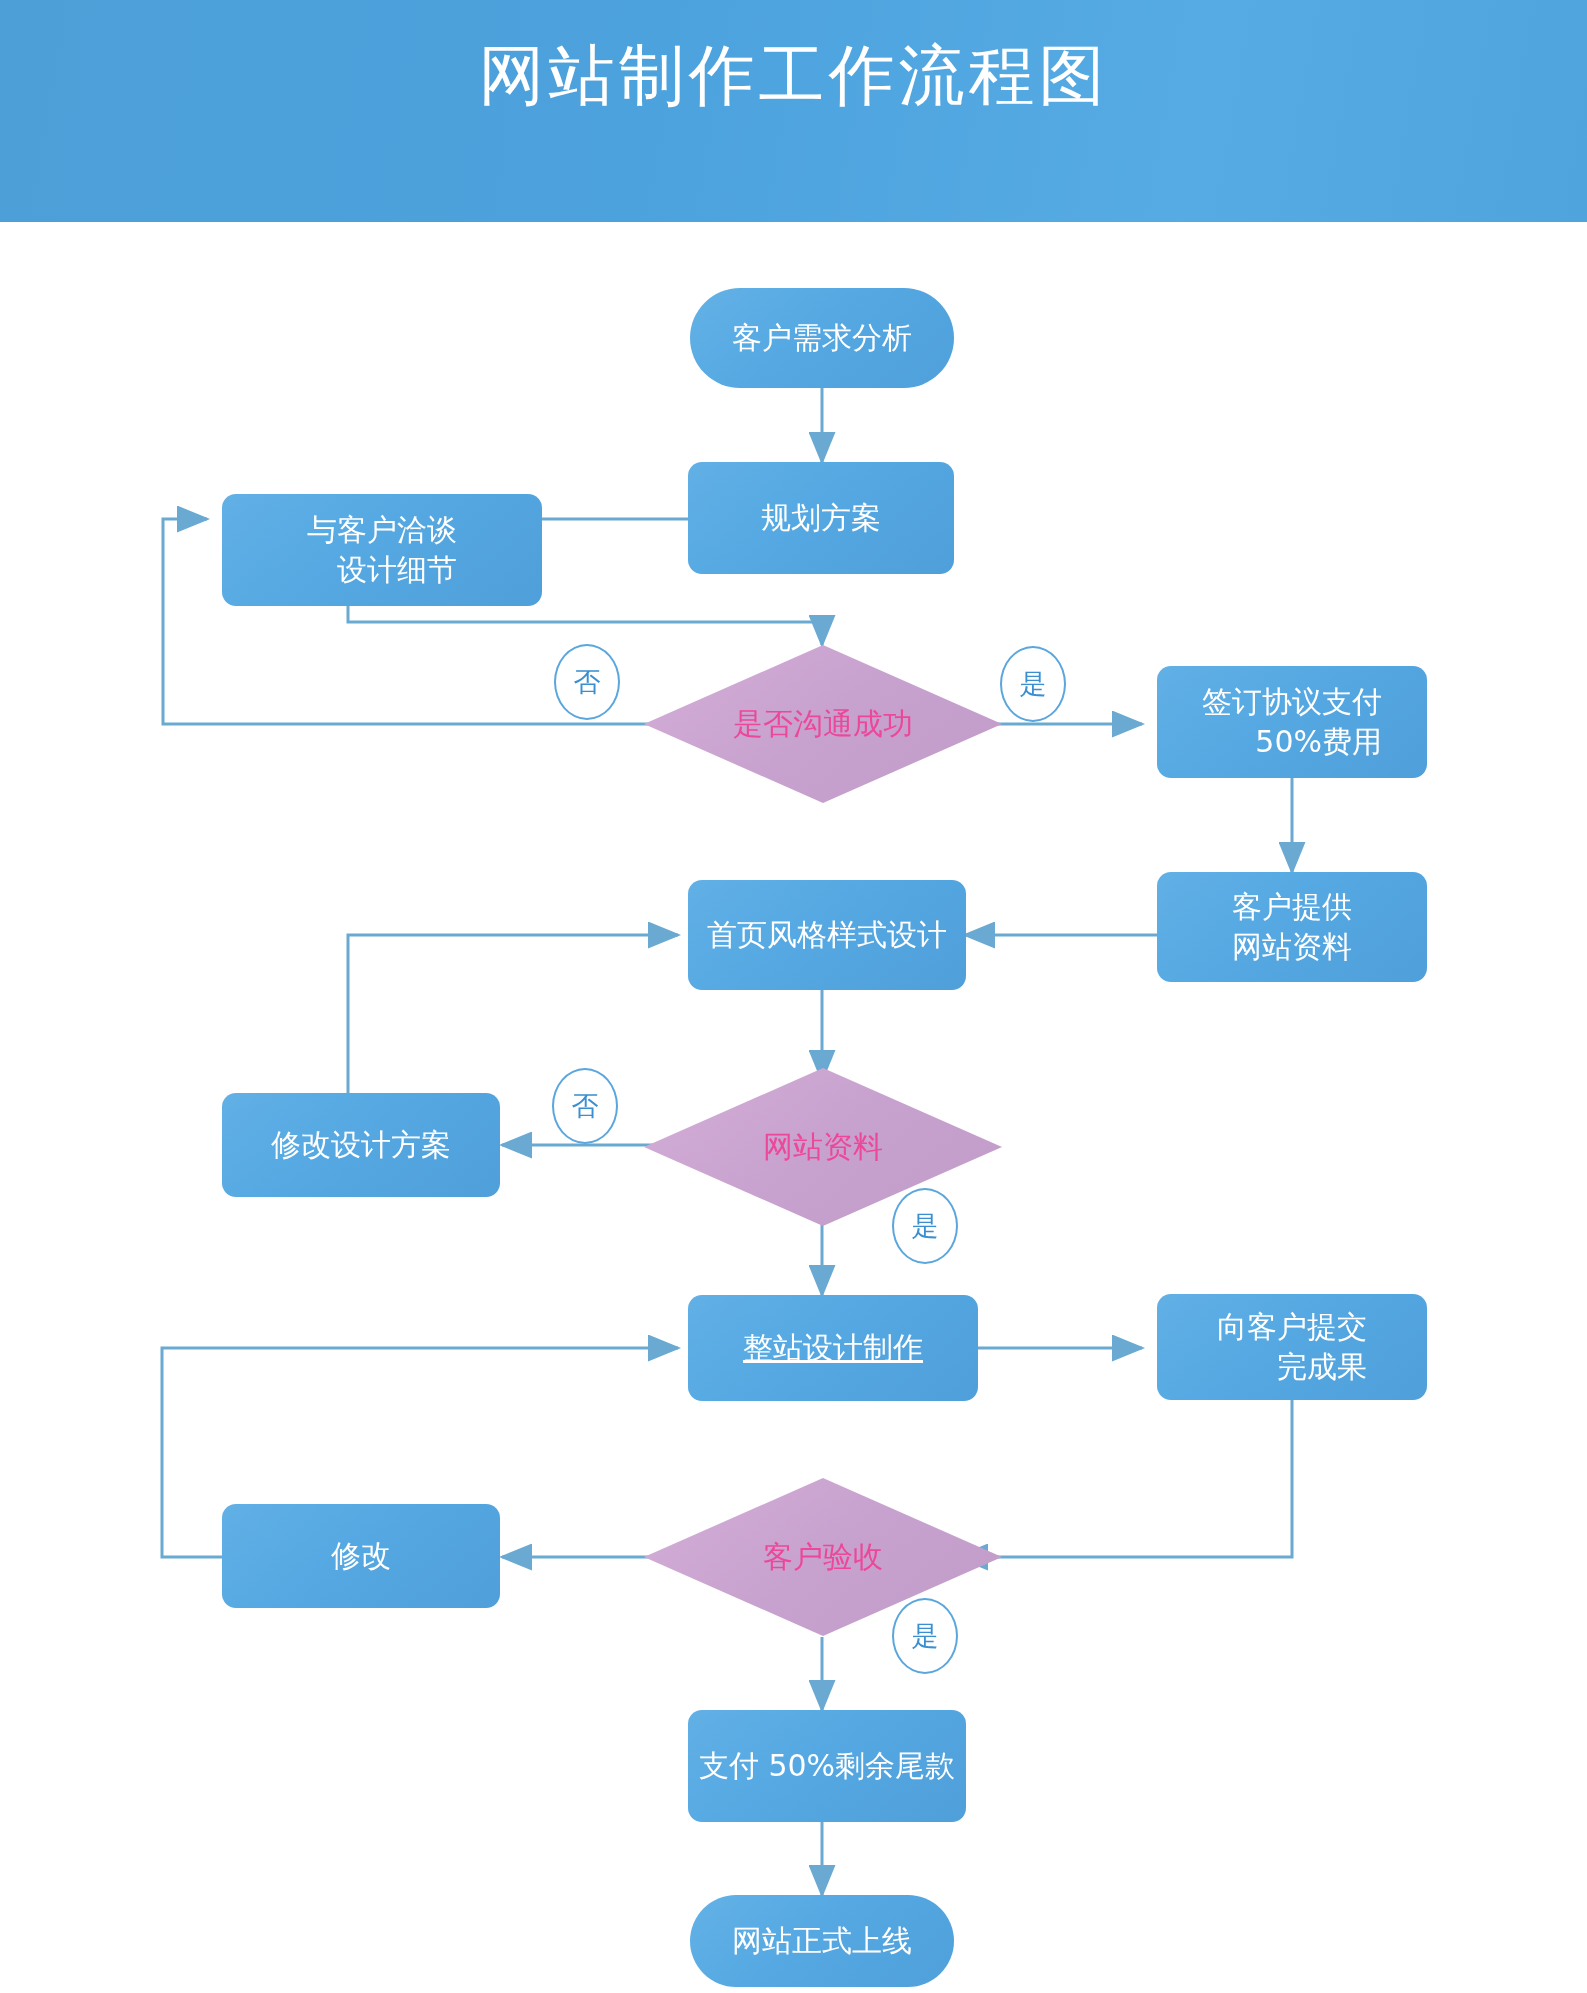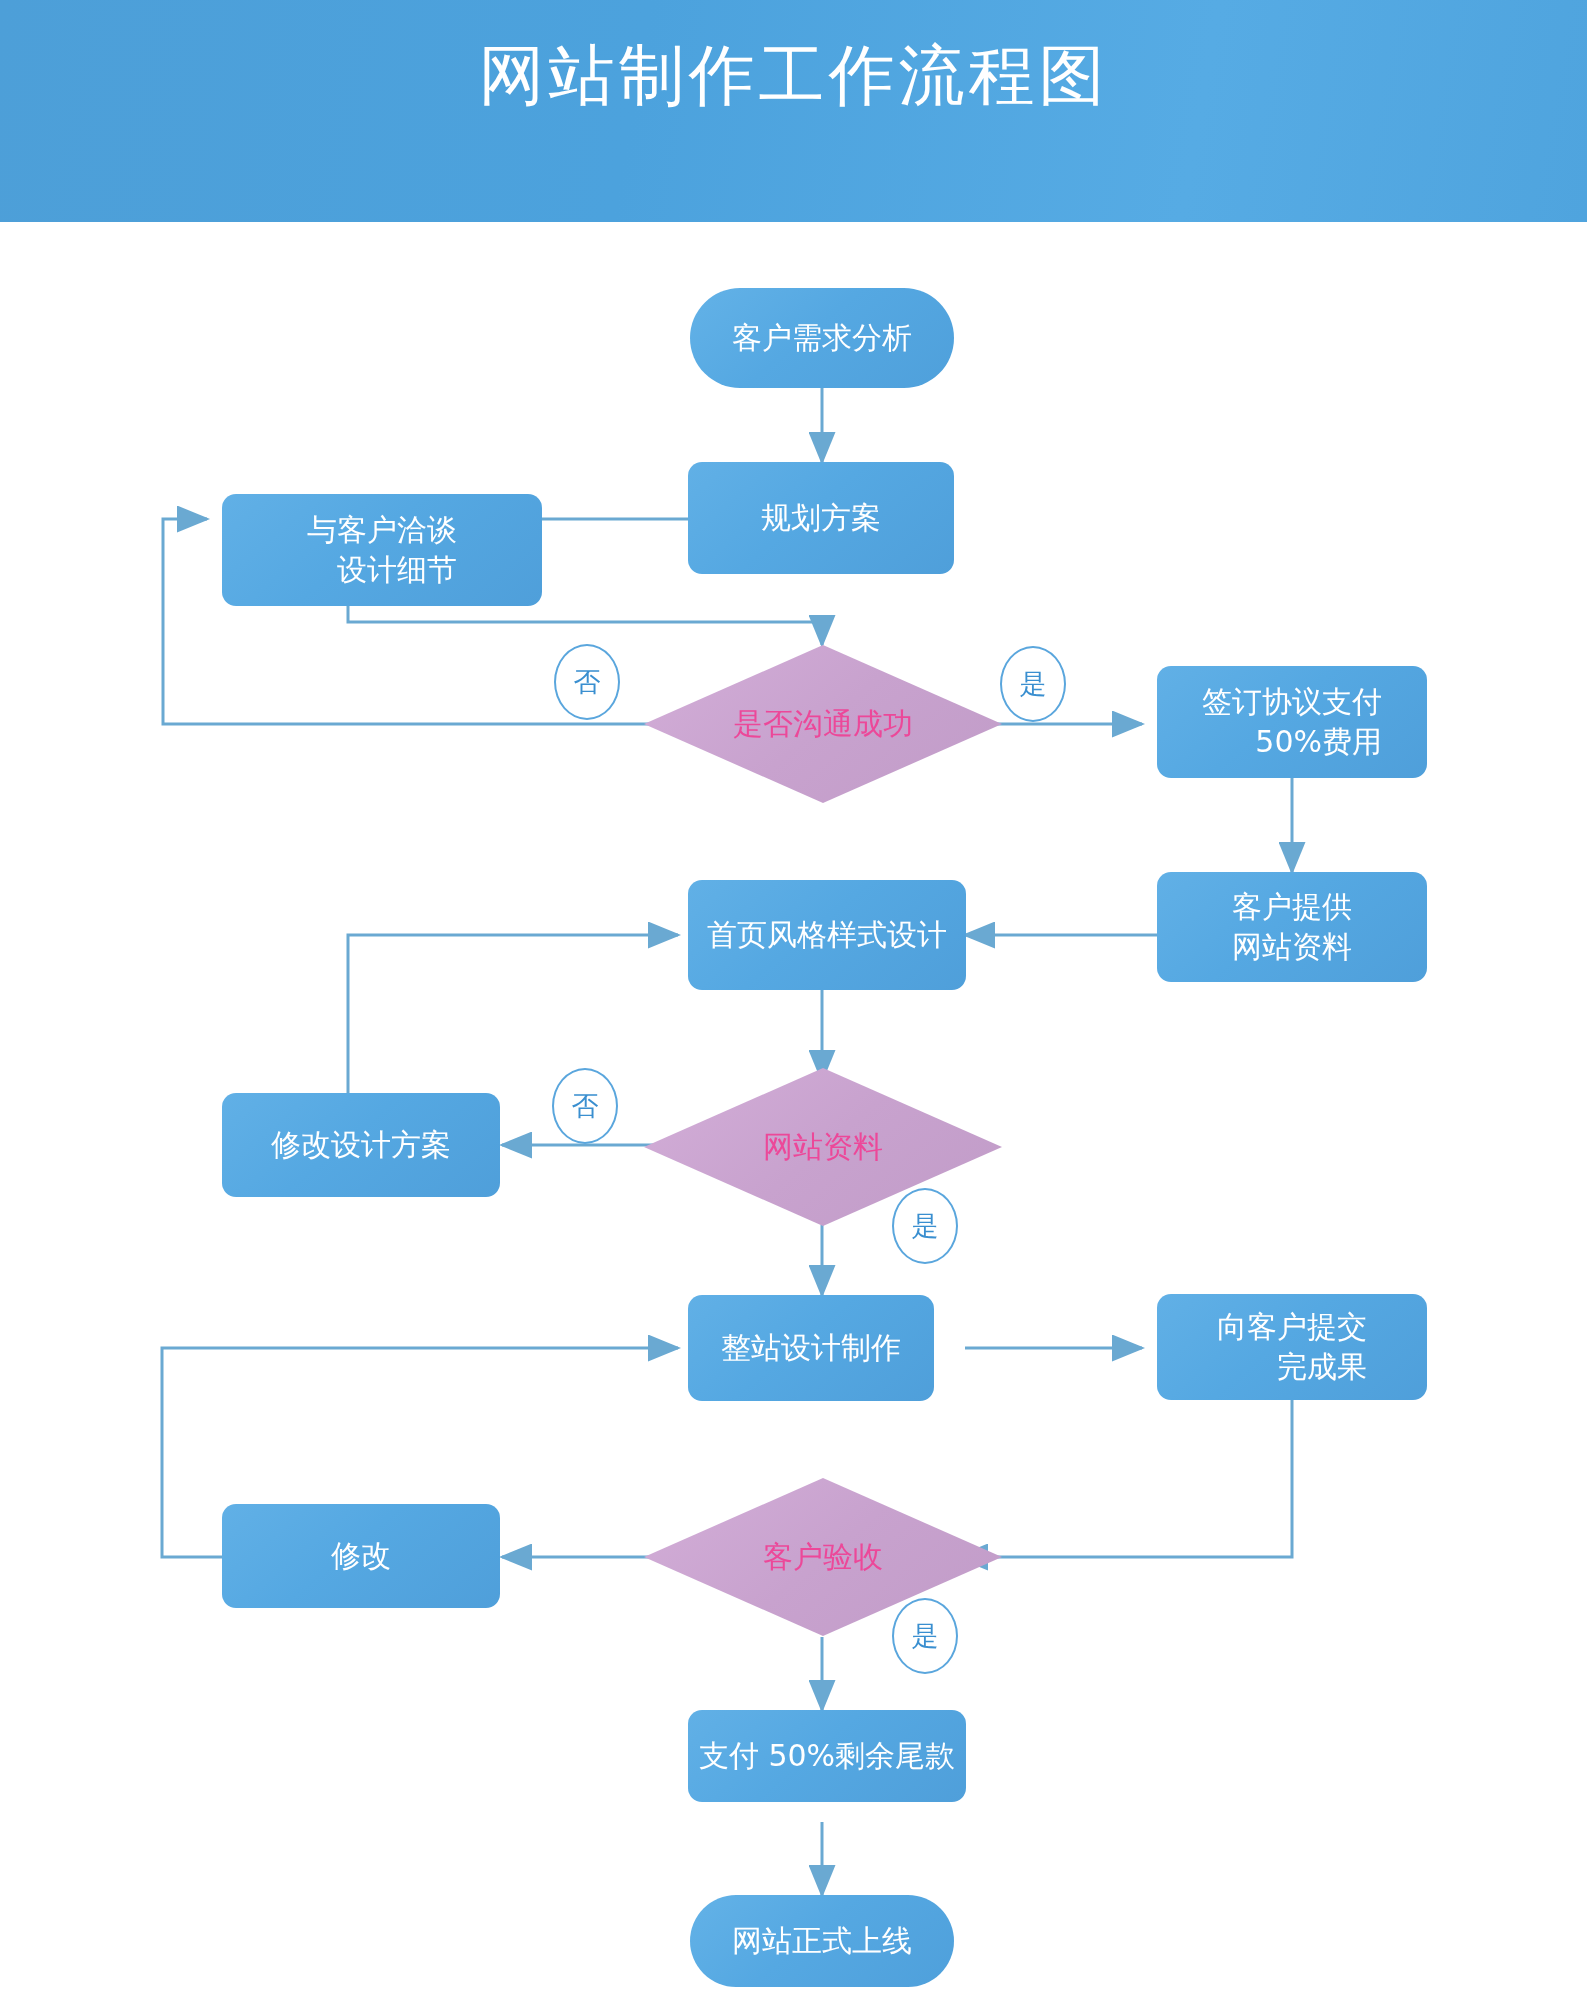--- a/index.html
+++ b/index.html
@@ -130,33 +130,33 @@
 
   <div class="node proc" style="left:688px;top:880px;width:278px;height:110px;">首页风格样式设计</div>
 
   <div class="node decision" style="left:644px;top:1068px;width:358px;height:158px;">
     <div class="dshape"></div>
     <div class="dtext">网站资料</div>
   </div>
 
   <div class="node proc" style="left:222px;top:1093px;width:278px;height:104px;">修改设计方案</div>
 
-  <div class="node proc" style="left:688px;top:1295px;width:246px;height:106px;">整站设计制作</div>
+  <div class="node proc" style="left:688px;top:1295px;width:290px;height:106px;text-decoration:underline;">整站设计制作</div>
 
   <div class="node proc" style="left:1157px;top:1294px;width:270px;height:106px;">向客户提交
 完成果</div>
 
   <div class="node decision" style="left:644px;top:1478px;width:358px;height:158px;">
     <div class="dshape"></div>
     <div class="dtext">客户验收</div>
   </div>
 
   <div class="node proc" style="left:222px;top:1504px;width:278px;height:104px;">修改</div>
 
-  <div class="node proc" style="left:688px;top:1710px;width:278px;height:92px;">支付 50%剩余尾款</div>
+  <div class="node proc" style="left:688px;top:1710px;width:278px;height:112px;">支付 50%剩余尾款</div>
 
   <div class="node pill" style="left:690px;top:1895px;width:264px;height:92px;">网站正式上线</div>
 
   <div class="bubble" style="left:554px;top:644px;width:66px;height:76px;">否</div>
 
   <div class="bubble" style="left:1000px;top:646px;width:66px;height:76px;">是</div>
 
   <div class="bubble" style="left:552px;top:1068px;width:66px;height:76px;">否</div>
 
   <div class="bubble" style="left:892px;top:1188px;width:66px;height:76px;">是</div>

